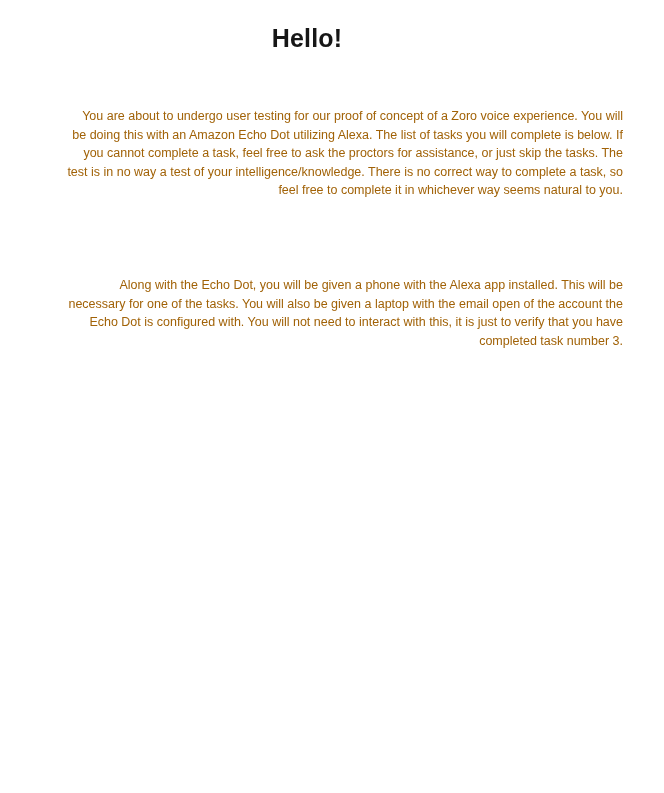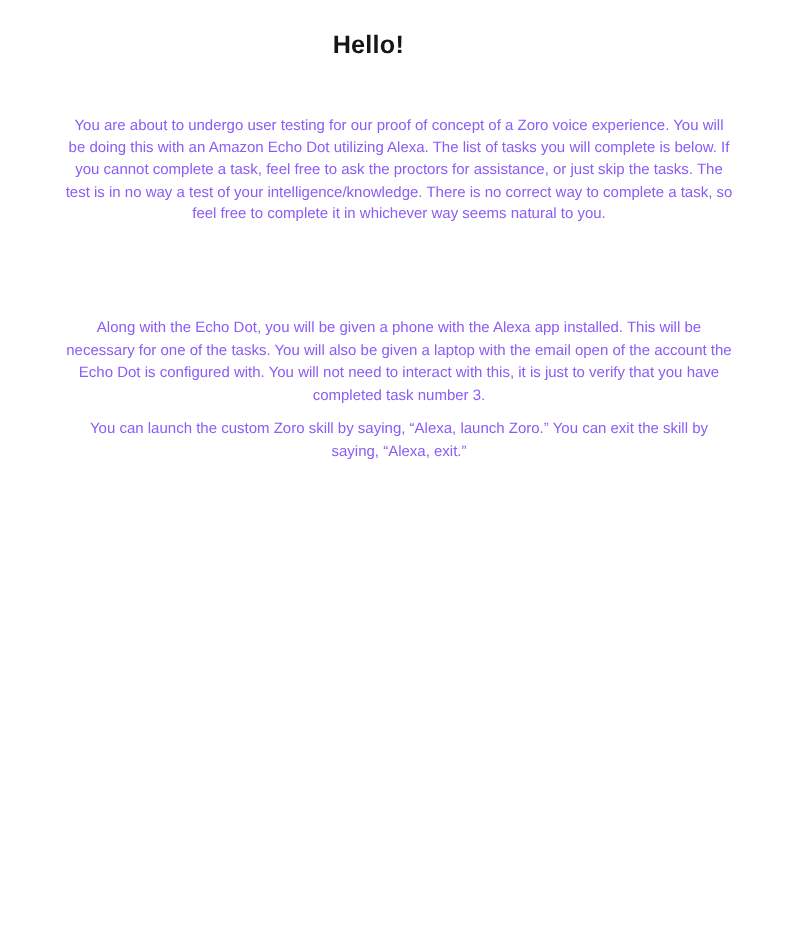--- a/index.html
+++ b/index.html
@@ -15,45 +15,44 @@
     font-family: "Liberation Sans", "DejaVu Sans", sans-serif;
     overflow: hidden;
   }
   .doc-title {
     position: absolute;
     top: 26px;
     left: 0;
     width: 614px;              
     margin: 0;
     text-align: center;
-    font-size: 21px;
+    font-size: 25px;
     line-height: 24px;
     font-weight: bold;
     color: #161616;
     letter-spacing: 0.2px;
   }
   .doc-paragraph {
     position: absolute;
     left: 54px;
     width: 557px;
-    margin: 0;
+    margin: 12px;
     font-size: 12.5px;
     line-height: 18.6px;
     font-weight: normal;
-    color: #8b5cf6;
-    text-align: center;
+    color: #a16207;
+    text-align: right;
   }
   .p1 { top: 95px;  }
   .p2 { top: 264px; }
   .p3 { top: 348px; }
 </style>
 </head>
 <body>
 
 <div class="page">
   <h1 class="doc-title">Hello!</h1>
 
   <p class="doc-paragraph p1">You are about to undergo user testing for our proof of concept of a Zoro voice experience. You will be doing this with an Amazon Echo Dot utilizing Alexa. The list of tasks you will complete is below. If you cannot complete a task, feel free to ask the proctors for assistance, or just skip the tasks. The test is in no way a test of your intelligence/knowledge. There is no correct way to complete a task, so feel free to complete it in whichever way seems natural to you.</p>
 
   <p class="doc-paragraph p2">Along with the Echo Dot, you will be given a phone with the Alexa app installed. This will be necessary for one of the tasks. You will also be given a laptop with the email open of the account the Echo Dot is configured with. You will not need to interact with this, it is just to verify that you have completed task number 3.</p>
 
-  <p class="doc-paragraph p3">You can launch the custom Zoro skill by saying, “Alexa, launch Zoro.” You can exit the skill by saying, “Alexa, exit.”</p>
 </div>
 
 </body></html>

